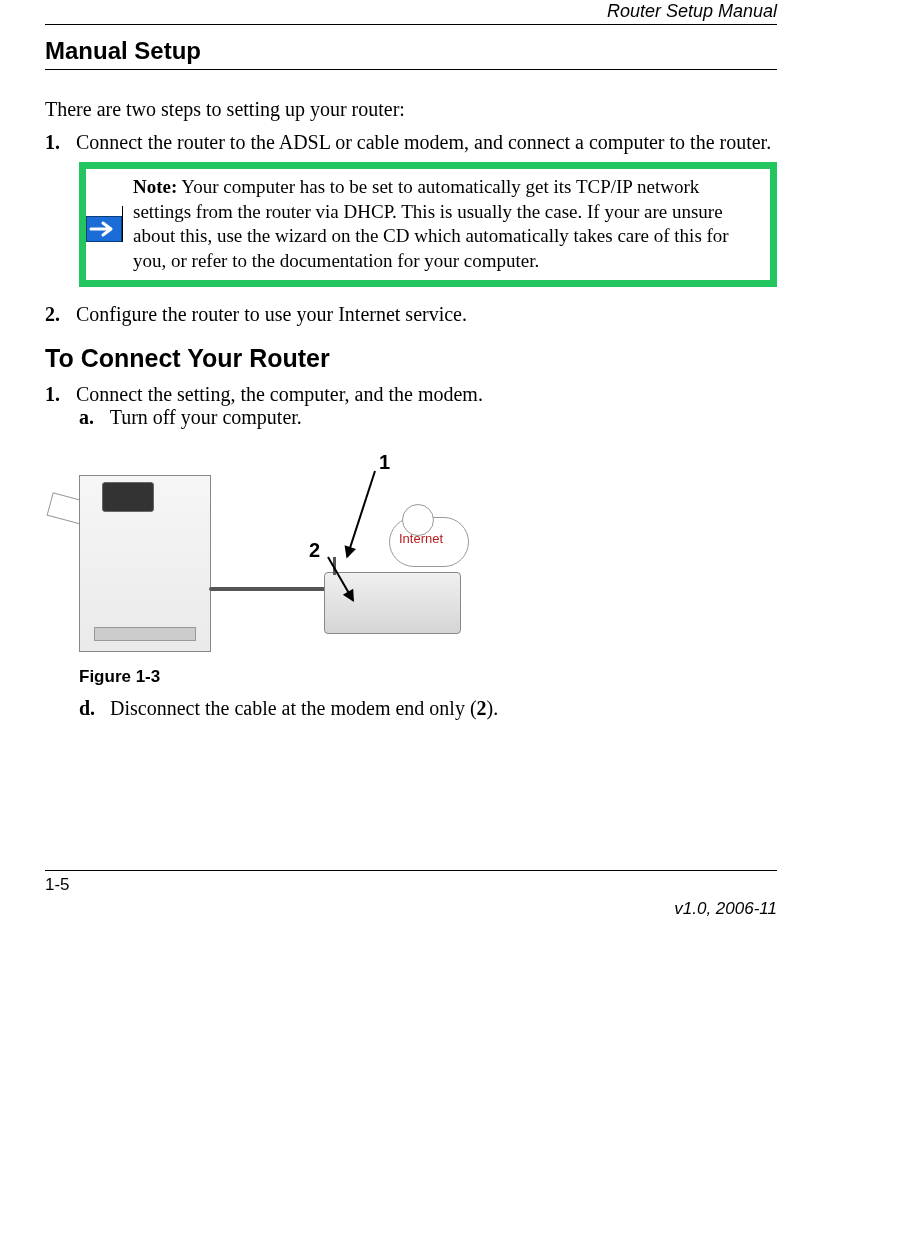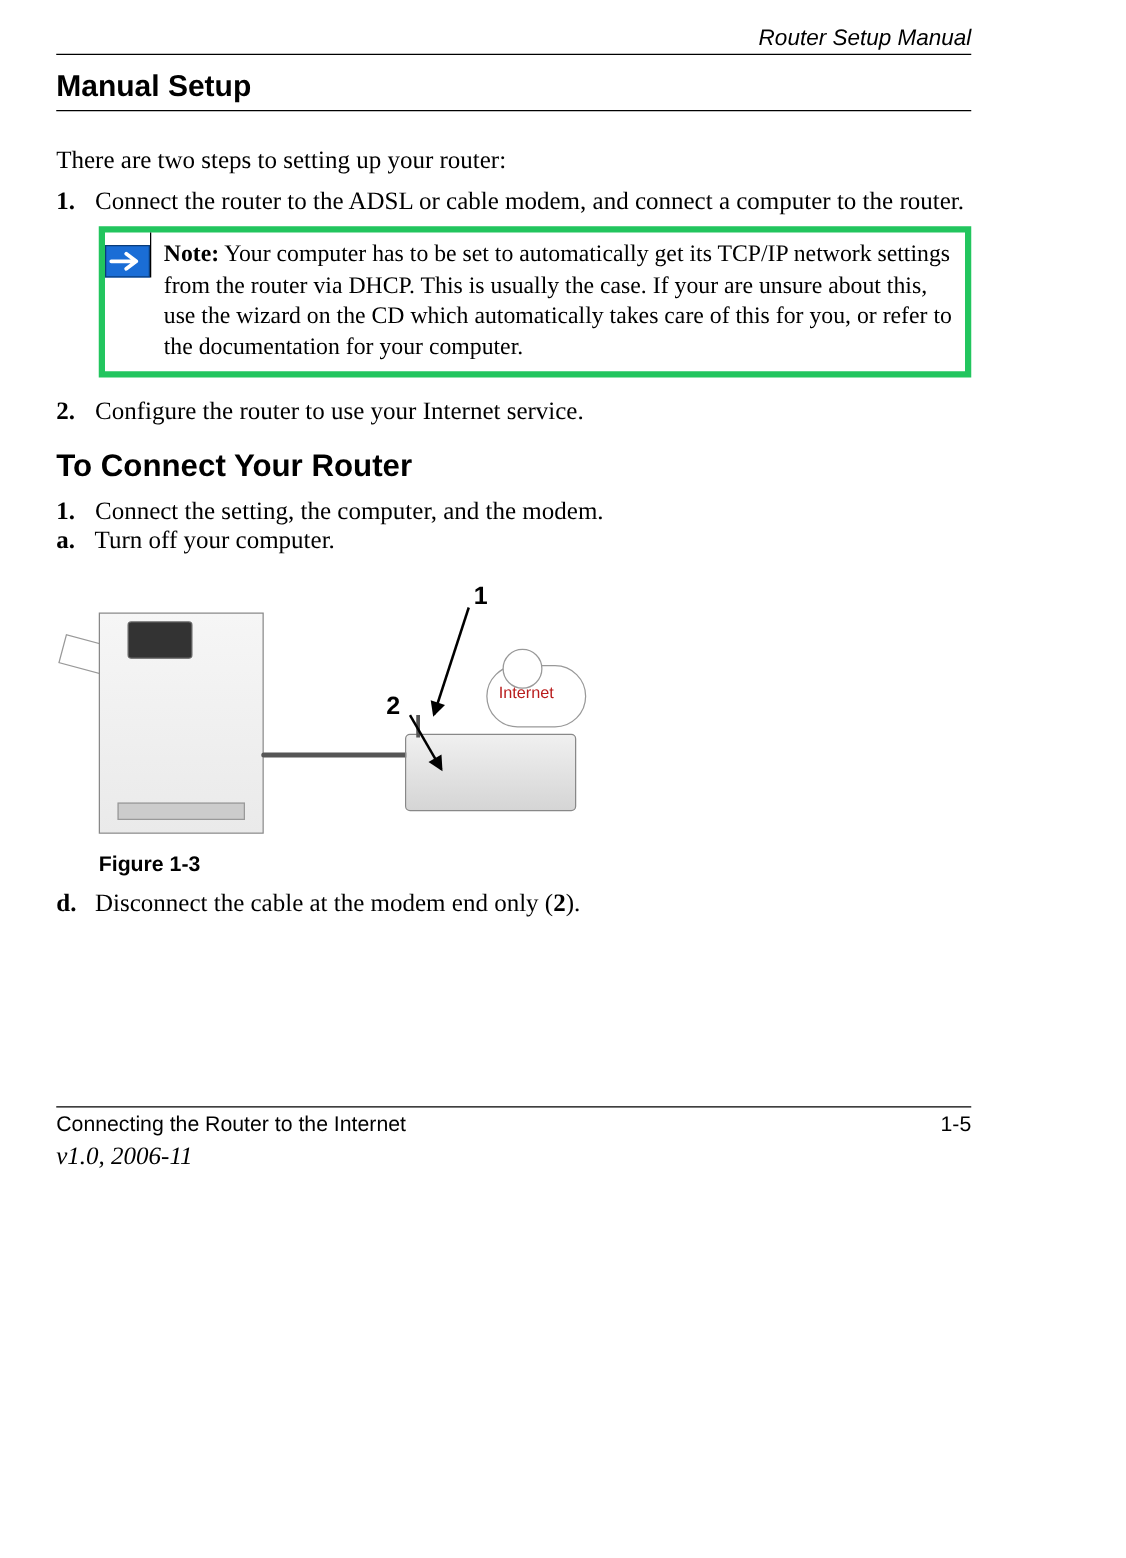--- a/index.html
+++ b/index.html
@@ -5,21 +5,21 @@
   body {
     margin: 0;
     padding: 0;
     font-family: "Times New Roman", Times, serif;
     font-size: 19px;
     color: #000;
     background: #fff;
     width: 901px;
   }
   .page {
-    padding: 20px 45px 20px 45px;
+    padding: 1px 45px 20px 45px;
     box-sizing: border-box;
     width: 822px;
   }
   .header-title {
     font-family: Arial, Helvetica, sans-serif;
     font-style: italic;
     font-size: 18px;
     text-align: right;
     margin-bottom: 2px;
   }
@@ -51,30 +51,31 @@
   .numlist > li {
     margin-bottom: 12px;
     font-size: 20px;
   }
   .num-marker, .alpha-marker {
     font-weight: bold;
     display: inline-block;
     min-width: 26px;
   }
   .alphlist {
+    margin-left: 34px;
   }
   .alphlist > li {
     margin-bottom: 8px;
     font-size: 20px;
   }
   .note-box {
-    border: 5px solid #22c55e;
+    border: 7px solid #22c55e;
     margin: 8px 0 16px 34px;
     display: flex;
-    align-items: flex-start;
+    align-items: center;
   }
   .note-icon-cell {
     border-right: 1px solid #000;
     width: 60px;
     display: flex;
     align-items: flex-start;
     justify-content: center;
     padding-top: 10px;
   }
   .note-icon {
@@ -264,24 +265,24 @@
     border-top: 1px solid #000;
     margin: 150px 0 4px 0;
   }
   .footer-row {
     display: flex;
     justify-content: space-between;
     font-family: Arial, Helvetica, sans-serif;
     font-size: 17px;
   }
   .footer-version {
-    font-family: Liberation Serif, serif;
+    font-family: Liberation Sans, sans-serif;
     font-style: italic;
-    font-size: 20px;
-    text-align: left;
+    font-size: 17px;
+    text-align: right;
     margin-top: 4px;
   }
 </style>
 </head>
 <body>
 
 <div class="page">
 
   <div class="header-title">Router Setup Manual</div>
   <hr class="hr-top">
@@ -351,18 +352,17 @@
         <li>
           <span class="alpha-marker">d.</span>
           <span>Disconnect the cable at the modem end only (</span><b>2</b><span>).</span>
         </li>
       </ol>
     </li>
   </ol>
 
   <hr class="footer-rule">
   <div class="footer-row">
-    <span>Connecting the Router to the Internet</span>
     <span>1-5</span>
   </div>
   <div class="footer-version">v1.0, 2006-11</div>
 
 </div>
 
 </body></html>

